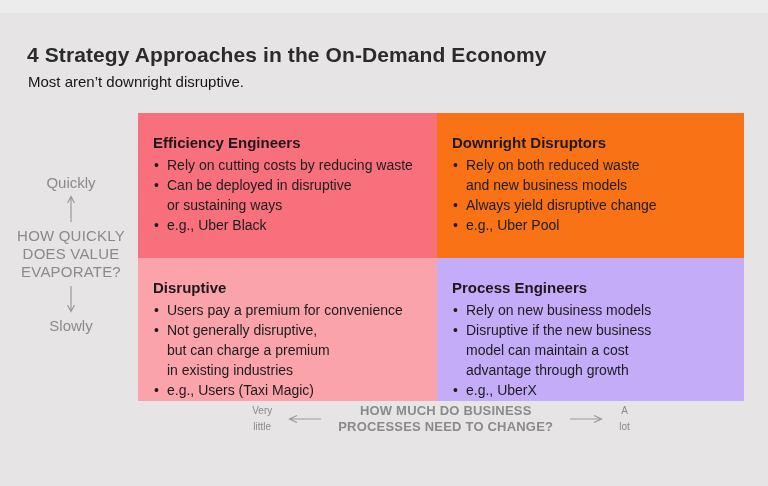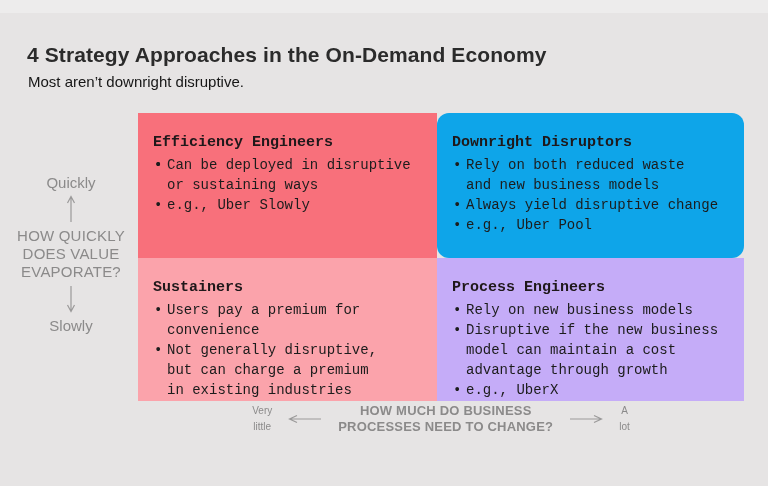--- a/index.html
+++ b/index.html
@@ -22,25 +22,24 @@
   .subtitle {
     position: absolute; left: 28px; top: 73px;
     font-size: 15px; color: #161616;
   }
   .matrix {
     position: absolute; left: 138px; top: 113px;
     width: 622px; height: 288px;
     display: grid;
     grid-template-columns: 299px 307px;
     grid-template-rows: 145px 143px;
-    font-family: Liberation Mono, monospace;
   }
   .quad { padding: 21px 12px 0 15px; overflow: hidden; }
   .q-tl { background: #f8707b; }
-  .q-tr { background: #0ea5e9; border-radius: 12px; }
+  .q-tr { background: #f97316; }
   .q-bl { background: #fba3ab; }
   .q-br { background: #c5acf8; }
   .q-title {
     font-size: 15px; font-weight: 700; color: #1f181a;
     margin-bottom: 4px;
   }
   .q-bullets { list-style: none; font-size: 14px; line-height: 20px; color: #1c1c1c; }
   .q-bullets li { position: relative; padding-left: 14px; }
   .q-bullets .dot { position: absolute; left: 1px; top: 0; }
   .pre { white-space: pre-line; }
@@ -71,39 +70,39 @@
 <div class="top-strip"></div>
 
 <h1 class="title">4 Strategy Approaches in the On-Demand Economy</h1>
 <p class="subtitle">Most aren’t downright disruptive.</p>
 
 <div class="matrix">
 
   <div class="quad q-tl">
     <div class="q-title">Efficiency Engineers</div>
     <ul class="q-bullets">
-      <li><span class="dot">•</span></li>
+      <li><span class="dot">•</span><span class="pre">Rely on cutting costs by reducing waste</span></li>
       <li><span class="dot">•</span><span class="pre">Can be deployed in disruptive
 or sustaining ways</span></li>
-      <li><span class="dot">•</span><span class="pre">e.g., Uber Slowly</span></li>
+      <li><span class="dot">•</span><span class="pre">e.g., Uber Black</span></li>
     </ul>
   </div>
 
   <div class="quad q-tr">
     <div class="q-title">Downright Disruptors</div>
     <ul class="q-bullets">
       <li><span class="dot">•</span><span class="pre">Rely on both reduced waste
 and new business models</span></li>
       <li><span class="dot">•</span><span class="pre">Always yield disruptive change</span></li>
       <li><span class="dot">•</span><span class="pre">e.g., Uber Pool</span></li>
     </ul>
   </div>
 
   <div class="quad q-bl">
-    <div class="q-title">Sustainers</div>
+    <div class="q-title">Disruptive</div>
     <ul class="q-bullets">
       <li><span class="dot">•</span><span class="pre">Users pay a premium for convenience</span></li>
       <li><span class="dot">•</span><span class="pre">Not generally disruptive,
 but can charge a premium
 in existing industries</span></li>
       <li><span class="dot">•</span><span class="pre">e.g., Users (Taxi Magic)</span></li>
     </ul>
   </div>
 
   <div class="quad q-br">

